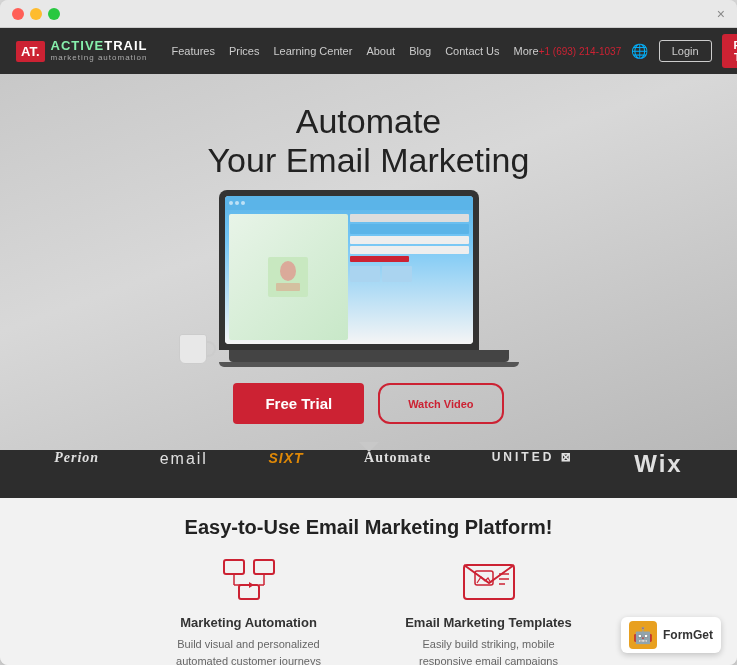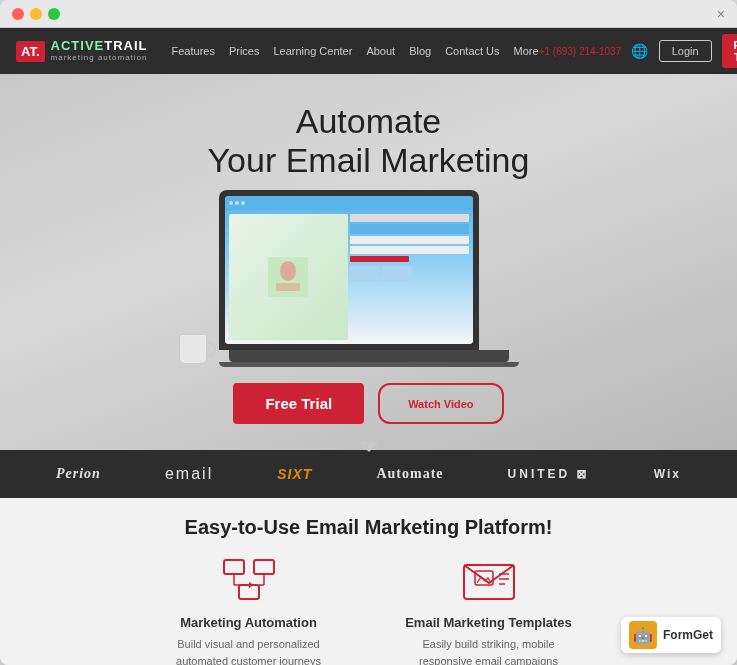--- a/index.html
+++ b/index.html
@@ -291,38 +291,37 @@
     .no-cc {
       color: #666;
       font-size: 11px;
       margin-bottom: 4px;
     }
     
     .logo-strip {
       background: #2d2d2d;
       height: 48px;
       display: flex;
-      align-items: center;
       justify-content: space-around;
       padding: 0 24px;
       flex-shrink: 0;
     }
     .brand-logo {
       color: #fff;
       font-size: 14px;
       font-weight: bold;
       letter-spacing: 1px;
       opacity: 0.85;
     }
     .brand-logo.perion { font-family: Georgia, serif; font-style: italic; }
     .brand-logo.sears { font-weight: 300; font-size: 16px; letter-spacing: 2px; }
     .brand-logo.sixt { font-style: italic; font-weight: 900; color: #f90; }
     .brand-logo.timeout { font-family: Georgia, serif; }
     .brand-logo.united { letter-spacing: 3px; font-size: 12px; }
-    .brand-logo.wix { font-size: 12px; font-weight: 900; letter-spacing: 2px; }
+    .brand-logo.wix { font-size: 24px; font-weight: 900; letter-spacing: 2px; }
     
     .features-section {
       background: #f2f2f2;
       padding: 18px 20px 16px;
       text-align: center;
       flex: 1;
     }
     .features-title {
       font-size: 20px;
       font-weight: 700;

